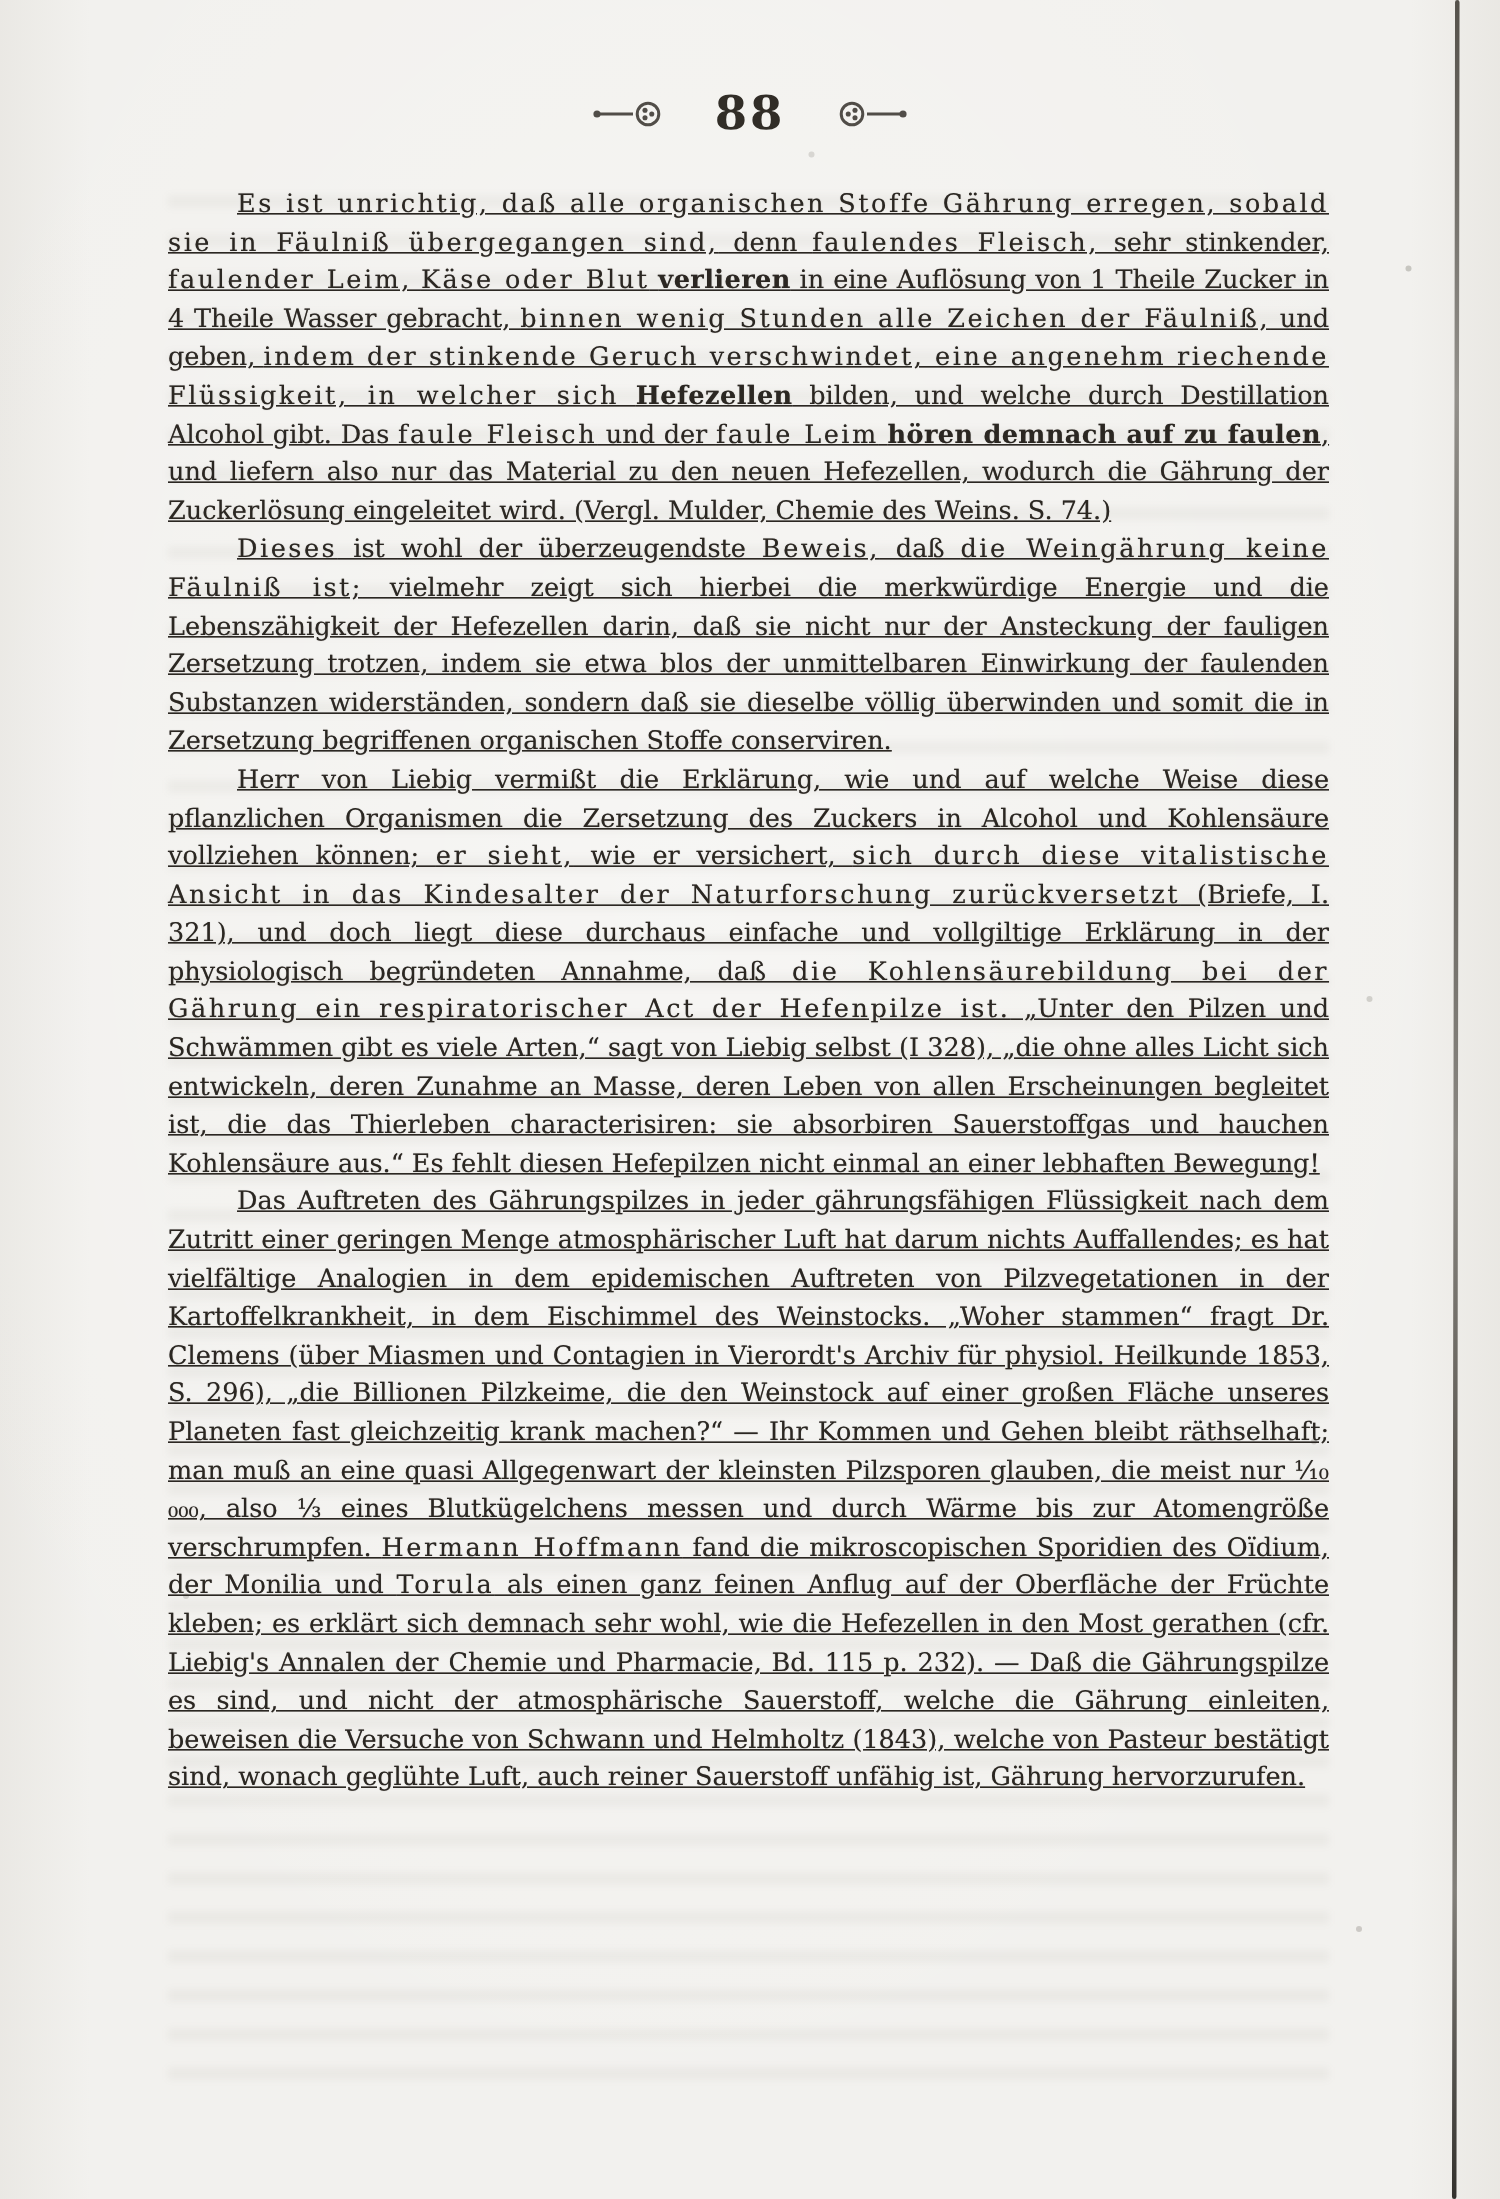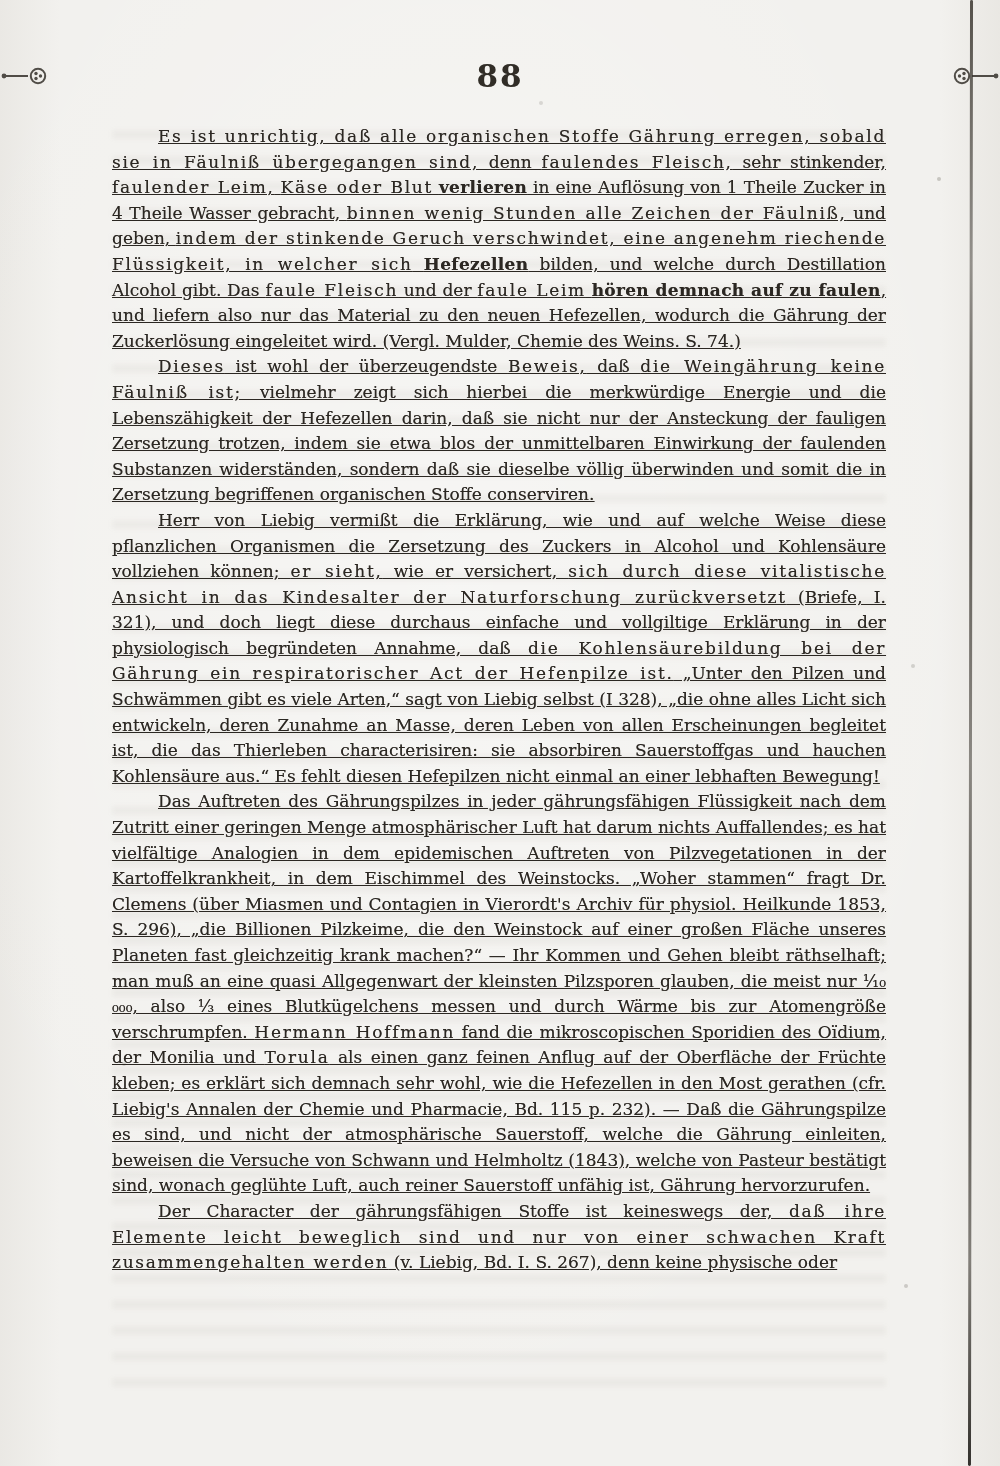--- a/index.html
+++ b/index.html
@@ -15,21 +15,21 @@
       radial-gradient(ellipse at 45% 40%, rgba(255,255,255,0.35), rgba(0,0,0,0) 70%),
       linear-gradient(90deg, rgba(210,206,198,0.25) 0%, rgba(0,0,0,0) 6%, rgba(0,0,0,0) 94%, rgba(214,210,202,0.3) 100%),
       var(--paper);
     font-family:"DejaVu Serif", serif;
     color:var(--ink);
   }
 
   
   .page-header{
     position:absolute;top:58px;left:0;width:1000px;
-    display:flex;justify-content:space-between;align-items:center;gap:30px;
+    display:flex;justify-content:center;align-items:center;gap:30px;
   }
   .page-number{
     font-size:31px;font-weight:700;letter-spacing:2px;color:#312d27;
   }
   .orn{display:inline-block;line-height:0;opacity:0.85;}
   .orn.flip{transform:scaleX(-1);}
 
   
   .page-body{
     position:absolute;left:112px;top:124px;width:774px;
@@ -104,14 +104,13 @@
       <circle cx="36" cy="12.5" r="1.7" fill="#35312b"></circle>
     </svg>
   </span>
 </div>
 
 <div class="page-body">
     <p><span class="seg sp">Es ist unrichtig, daß alle organischen Stoffe Gährung erregen, sobald sie in Fäulniß übergegangen sind,</span><span class="seg"> denn </span><span class="seg sp">faulendes Fleisch,</span><span class="seg"> sehr stinkender, </span><span class="seg sp">faulender Leim,</span><span class="seg"> </span><span class="seg sp">Käse oder Blut</span><span class="seg"> </span><span class="seg b">verlieren</span><span class="seg"> in eine Auflösung von 1 Theile Zucker in 4 Theile Wasser gebracht, </span><span class="seg sp">binnen wenig Stunden alle Zeichen der Fäulniß,</span><span class="seg"> und geben, </span><span class="seg sp">indem der stinkende Geruch verschwindet, eine angenehm riechende Flüssigkeit, in welcher sich</span><span class="seg"> </span><span class="seg b">Hefezellen</span><span class="seg"> bilden, und welche durch Destillation Alcohol gibt. Das </span><span class="seg sp">faule Fleisch</span><span class="seg"> und der </span><span class="seg sp">faule Leim</span><span class="seg"> </span><span class="seg b">hören demnach auf zu faulen</span><span class="seg">, und liefern also nur das Material zu den neuen Hefezellen, wodurch die Gährung der Zuckerlösung eingeleitet wird. (Vergl. Mulder, Chemie des Weins. S. 74.)</span></p>
     <p><span class="seg sp">Dieses</span><span class="seg"> ist wohl der überzeugendste </span><span class="seg sp">Beweis,</span><span class="seg"> daß </span><span class="seg sp">die Weingährung keine Fäulniß ist;</span><span class="seg"> vielmehr zeigt sich hierbei die merkwürdige Energie und die Lebenszähigkeit der Hefezellen darin, daß sie nicht nur der Ansteckung der fauligen Zersetzung trotzen, indem sie etwa blos der unmittelbaren Einwirkung der faulenden Substanzen widerständen, sondern daß sie dieselbe völlig überwinden und somit die in Zersetzung begriffenen organischen Stoffe conserviren.</span></p>
     <p><span class="seg">Herr von Liebig vermißt die Erklärung, wie und auf welche Weise diese pflanzlichen Organismen die Zersetzung des Zuckers in Alcohol und Kohlensäure vollziehen können; </span><span class="seg sp">er sieht,</span><span class="seg"> wie er versichert, </span><span class="seg sp">sich durch diese vitalistische Ansicht in das Kindesalter der Naturforschung zurückversetzt</span><span class="seg"> (Briefe, I. 321), und doch liegt diese durchaus einfache und vollgiltige Erklärung in der physiologisch begründeten Annahme, daß </span><span class="seg sp">die Kohlensäurebildung bei der Gährung ein respiratorischer Act der Hefenpilze ist.</span><span class="seg"> „Unter den Pilzen und Schwämmen gibt es viele Arten,“ sagt von Liebig selbst (I 328), „die ohne alles Licht sich entwickeln, deren Zunahme an Masse, deren Leben von allen Erscheinungen begleitet ist, die das Thierleben characterisiren: sie absorbiren Sauerstoffgas und hauchen Kohlensäure aus.“ Es fehlt diesen Hefepilzen nicht einmal an einer lebhaften Bewegung!</span></p>
     <p><span class="seg">Das Auftreten des Gährungspilzes in jeder gährungsfähigen Flüssigkeit nach dem Zutritt einer geringen Menge atmosphärischer Luft hat darum nichts Auffallendes; es hat vielfältige Analogien in dem epidemischen Auftreten von Pilzvegetationen in der Kartoffelkrankheit, in dem Eischimmel des Weinstocks. „Woher stammen“ fragt Dr. Clemens (über Miasmen und Contagien in Vierordt's Archiv für physiol. Heilkunde 1853, S. 296), „die Billionen Pilzkeime, die den Weinstock auf einer großen Fläche unseres Planeten fast gleichzeitig krank machen?“ — Ihr Kommen und Gehen bleibt räthselhaft; man muß an eine quasi Allgegenwart der kleinsten Pilzsporen glauben, die meist nur ¹⁄₁₀ ₀₀₀, also ⅓ eines Blutkügelchens messen und durch Wärme bis zur Atomengröße verschrumpfen. </span><span class="seg sp">Hermann Hoffmann</span><span class="seg"> fand die mikroscopischen Sporidien des Oïdium, der Monilia und </span><span class="seg sp">Torula</span><span class="seg"> als einen ganz feinen Anflug auf der Oberfläche der Früchte kleben; es erklärt sich demnach sehr wohl, wie die Hefezellen in den Most gerathen (cfr. Liebig's Annalen der Chemie und Pharmacie, Bd. 115 p. 232). — Daß die Gährungspilze es sind, und nicht der atmosphärische Sauerstoff, welche die Gährung einleiten, beweisen die Versuche von Schwann und Helmholtz (1843), welche von Pasteur bestätigt sind, wonach geglühte Luft, auch reiner Sauerstoff unfähig ist, Gährung hervorzurufen.</span></p>
-    <p><span class="seg">Der Character der gährungsfähigen Stoffe ist keineswegs der, </span><span class="seg sp">daß ihre Elemente leicht beweglich sind und nur von einer schwachen Kraft zusammengehalten werden</span><span class="seg"> (v. Liebig, Bd. I. S. 267), denn keine physische oder</span></p>
   </div>
 
 </body></html>

